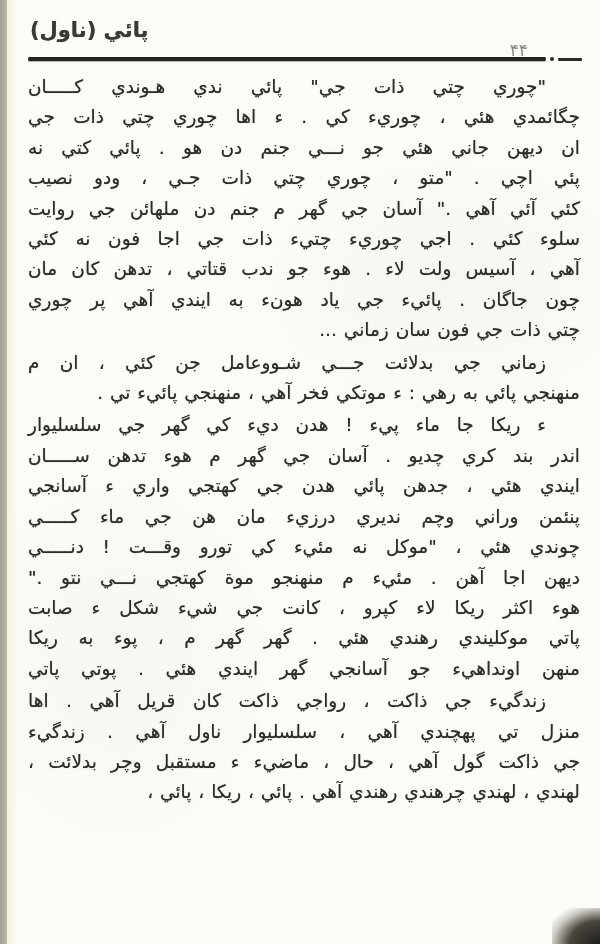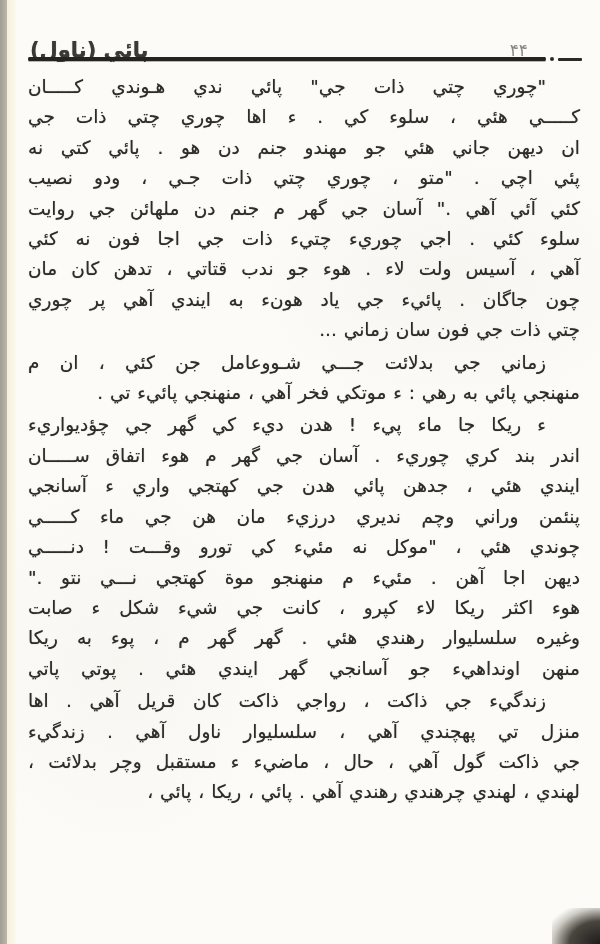--- a/index.html
+++ b/index.html
@@ -37,21 +37,20 @@
   }
   .page-number{
     position:absolute;right:52px;top:24px;
     font-size:17px;color:#8a8780;letter-spacing:2px;
     transform:scaleY(1.05);
   }
   .page-title{
     position:absolute;left:2px;top:2px;direction:rtl;
     font-size:21px;font-weight:bold;color:#3b3936;
     text-shadow:0 0 0.7px rgba(50,48,45,0.8);
-    margin-top:20px;
   }
   .header-rule{
     position:absolute;top:57px;left:28px;right:18px;
     display:flex;align-items:center;
   }
   .header-rule .dash{width:24px;height:3px;background:#2c2a27;border-radius:1px;}
   .header-rule .dot{width:4px;height:4px;background:#2c2a27;border-radius:50%;margin:0 4px;}
   .header-rule .bar{flex:1;height:4px;background:#262421;border-radius:2px/3px;
     box-shadow:0 1px 0 rgba(60,57,52,0.35);}
   .page-body{
@@ -87,42 +86,42 @@
 
   <div class="header-rule">
     <span class="dash"></span>
     <span class="dot"></span>
     <span class="bar"></span>
   </div>
 
   <div class="page-body">
       <div class="para">
         <div class="line first">"چوري چتي ذات جي" پائي ندي هـوندي كـــــان</div>
-        <div class="line">كـــــي هئي ، سلوء كي . ء اها چوري چتي ذات جي</div>
-        <div class="line">ان ديهن جاني هئي جو مهندو جنم دن هو . پائي كتي نه</div>
+        <div class="line">چگائمدي هئي ، چوريء كي . ء اها چوري چتي ذات جي</div>
+        <div class="line">ان ديهن جاني هئي جو نـــي جنم دن هو . پائي كتي نه</div>
         <div class="line">پئي اچي . "متو ، چوري چتي ذات جـي ، ودو نصيب</div>
         <div class="line">كئي آئي آهي ." آسان جي گهر م جنم دن ملهائن جي روايت</div>
         <div class="line">سلوء كئي . اجي چوريء چتيء ذات جي اجا فون نه كئي</div>
         <div class="line">آهي ، آسيس ولت لاء . هوء جو ندب قتاتي ، تدهن كان مان</div>
         <div class="line">چون جاگان . پائيء جي ياد هونء به ايندي آهي پر چوري</div>
         <div class="line last">چتي ذات جي فون سان زماني ...</div>
       </div>
       <div class="para">
         <div class="line first">زماني جي بدلائت جـــي شـووعامل جن كئي ، ان م</div>
         <div class="line last">منهنجي پائي به رهي : ء موتكي فخر آهي ، منهنجي پائيء تي .</div>
       </div>
       <div class="para">
-        <div class="line first">ء ريكا جا ماء پيء ! هدن ديء كي گهر جي چؤديواريء</div>
-        <div class="line">اندر بند كري چوريء . آسان جي گهر م هوء اتفاق ســـــان</div>
+        <div class="line first">ء ريكا جا ماء پيء ! هدن ديء كي گهر جي سلسليوار</div>
+        <div class="line">اندر بند كري چديو . آسان جي گهر م هوء تدهن ســـــان</div>
         <div class="line">ايندي هئي ، جدهن پائي هدن جي كهتجي واري ء آسانجي</div>
         <div class="line">پنئمن وراني وچم نديري درزيء مان هن جي ماء كـــــي</div>
         <div class="line">چوندي هئي ، "موكل نه مئيء كي تورو وقـــت ! دنـــــي</div>
         <div class="line">ديهن اجا آهن . مئيء م منهنجو موة كهتجي نـــي نتو ."</div>
         <div class="line">هوء اكثر ريكا لاء كپرو ، كانت جي شيء شكل ء صابت</div>
-        <div class="line">وغيره سلسليوار رهندي هئي . گهر گهر م ، پوء به ريكا</div>
+        <div class="line">پاتي موكليندي رهندي هئي . گهر گهر م ، پوء به ريكا</div>
         <div class="line">منهن اونداهيء جو آسانجي گهر ايندي هئي . پوتي پاتي</div>
       </div>
       <div class="para">
         <div class="line first">زندگيء جي ذاكت ، رواجي ذاكت كان قريل آهي . اها</div>
         <div class="line">منزل تي پهچندي آهي ، سلسليوار ناول آهي . زندگيء</div>
         <div class="line">جي ذاكت گول آهي ، حال ، ماضيء ء مستقبل وچر بدلائت ،</div>
         <div class="line last">لهندي ، لهندي چرهندي رهندي آهي . پائي ، ريكا ، پائي ،</div>
       </div>
     </div>
 

